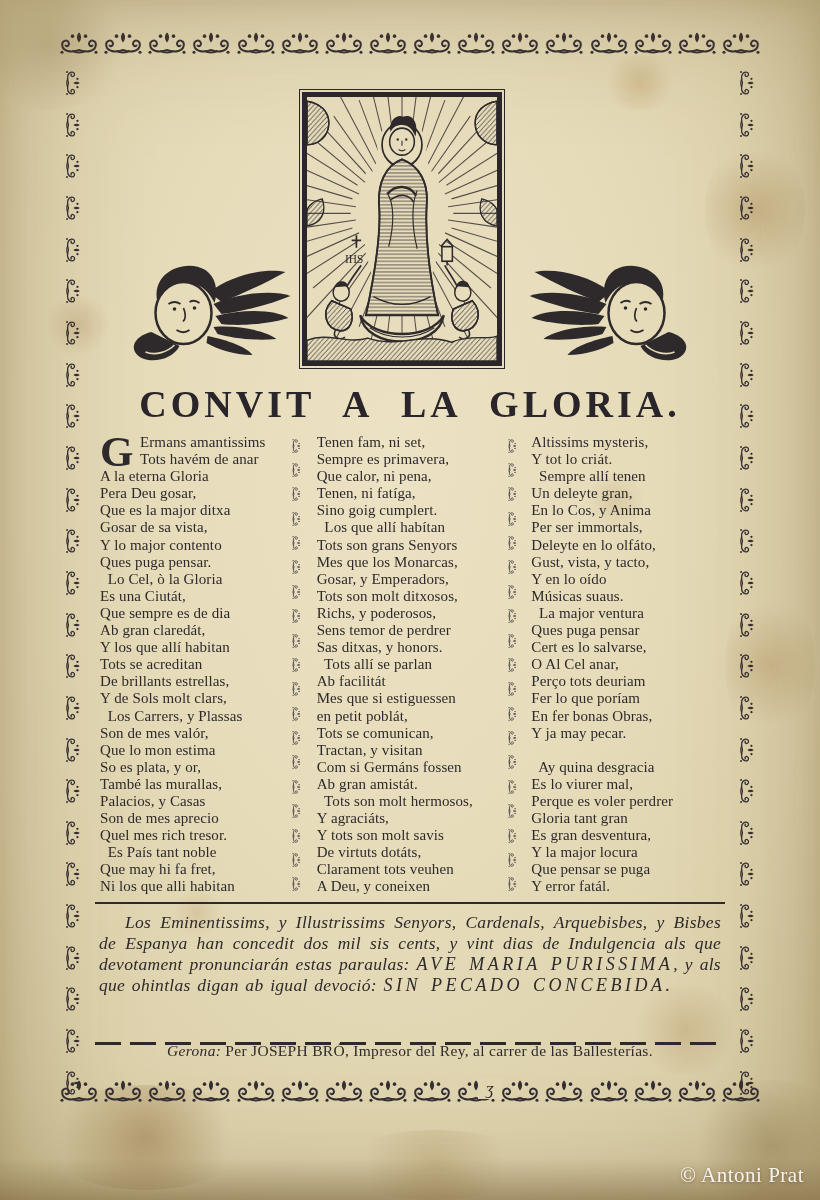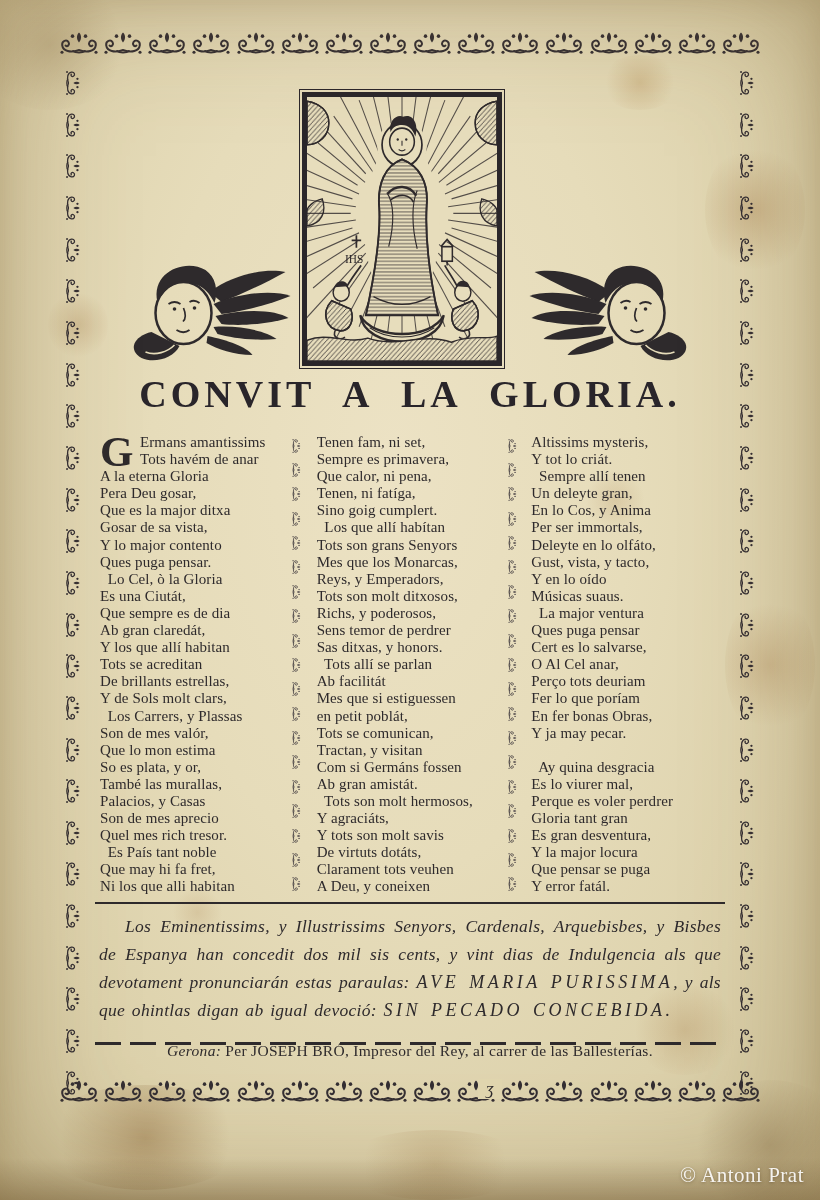--- a/index.html
+++ b/index.html
@@ -35,35 +35,35 @@
   .vtile{width:26px;height:38px;display:flex;align-items:center;justify-content:center;flex:0 0 auto}
   .vtile svg{width:38px;height:24px;transform:rotate(90deg)}
   
   .woodcut{position:absolute;left:302px;top:92px;width:200px;height:274px;background:#e7ddbc;
     border:5px solid #2a262a;outline:1.5px solid #2a262a;outline-offset:2px;box-sizing:border-box}
   .woodcut svg{width:100%;height:100%;display:block;color:#2f2a2c}
   .cherub{position:absolute;top:250px;width:178px;height:122px;color:#2e2a2c}
   .cherub.left{left:120px}
   .cherub.right{left:522px;transform:scaleX(-1)}
   
-  h1{position:absolute;left:0;right:0;top:372px;margin:0;text-align:center;
+  h1{position:absolute;left:0;right:0;top:372px;margin:10px;text-align:center;
      font-size:38px;font-weight:bold;letter-spacing:4px;word-spacing:16px;color:#29252a}
   
   .verse{position:absolute;left:100px;right:100px;top:434px;height:462px;display:flex}
   .col{flex:1;position:relative}
   .col-b{padding-left:13px}.col-c{padding-left:11px}
   .verse-line{font-size:15px;line-height:17.1px;min-height:17.1px;white-space:pre;letter-spacing:.1px}
   .col-a .verse-line:nth-of-type(-n+2){padding-left:40px}
   .dropcap{position:absolute;left:0;top:0;font-size:43px;line-height:36px;font-weight:bold}
   .divider{width:15px;display:flex;flex-direction:column;justify-content:space-between;align-items:center;flex:0 0 auto}
   .dtile{width:15px;height:23px;display:flex;align-items:center;justify-content:center;flex:0 0 auto}
   .dtile svg{width:23px;height:14px;transform:rotate(90deg);color:#3a343a}
   
   .indulgence{position:absolute;left:95px;right:95px;top:902px;border-top:2.5px solid #2e2a2c;padding:8px 4px 0 4px}
-  .indulgence p{margin:0;font-style:italic;font-size:17.5px;line-height:28px;text-align:justify;
+  .indulgence p{margin:0;font-style:italic;font-size:17.5px;line-height:21px;text-align:justify;
     text-indent:26px;letter-spacing:.3px;word-spacing:2px}
   .caps{letter-spacing:3.5px;font-size:18px}
   .dashline{position:absolute;left:95px;right:95px;top:1042px;height:3px;
     background:repeating-linear-gradient(90deg,#2e2a2c 0 26px,transparent 26px 35px)}
   .imprint{position:absolute;left:95px;right:95px;top:1042px;text-align:center;font-size:15.5px;letter-spacing:.3px}
   .place{font-style:italic}
   .press-mark{position:absolute;left:478px;top:1079px;font-size:17px;font-style:italic;
     background:#e0d5ae;padding:0 8px;z-index:2}
   .credit{position:absolute;right:16px;bottom:12px;font-family:Liberation Serif, serif;
     font-size:21px;color:rgba(255,255,255,.9);text-shadow:0 1px 3px rgba(90,70,40,.55);letter-spacing:.5px}
@@ -736,21 +736,21 @@
     <div class="col col-b">
 
     <div class="verse-line">Tenen fam, ni set,</div>
         <div class="verse-line">Sempre es primavera,</div>
         <div class="verse-line">Que calor, ni pena,</div>
         <div class="verse-line">Tenen, ni fatíga,</div>
         <div class="verse-line">Sino goig cumplert.</div>
         <div class="verse-line">  Los que allí habítan</div>
         <div class="verse-line">Tots son grans Senyors</div>
         <div class="verse-line">Mes que los Monarcas,</div>
-        <div class="verse-line">Reys, y Emperadors,</div>
+        <div class="verse-line">Gosar, y Emperadors,</div>
         <div class="verse-line">Tots son molt ditxosos,</div>
         <div class="verse-line">Richs, y poderosos,</div>
         <div class="verse-line">Sens temor de perdrer</div>
         <div class="verse-line">Sas ditxas, y honors.</div>
         <div class="verse-line">  Tots allí se parlan</div>
         <div class="verse-line">Ab facilitát</div>
         <div class="verse-line">Mes que si estiguessen</div>
         <div class="verse-line">en petit poblát,</div>
         <div class="verse-line">Tots se comunican,</div>
         <div class="verse-line">Tractan, y visitan</div>

